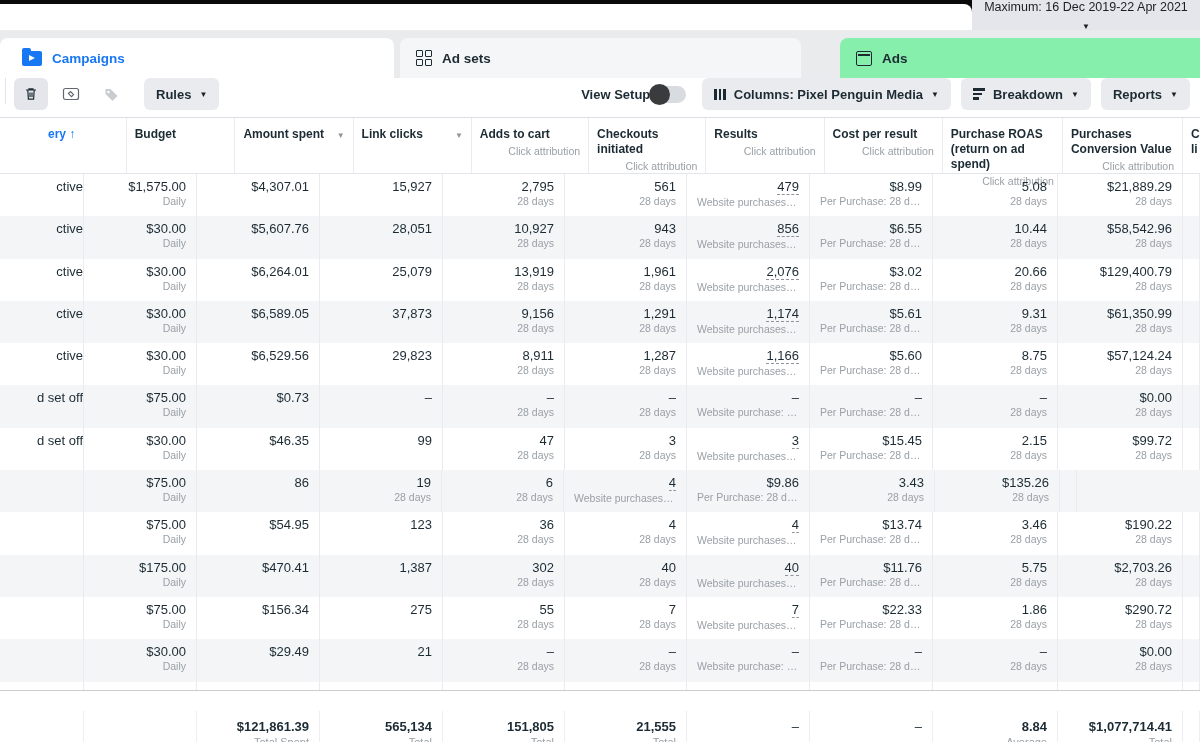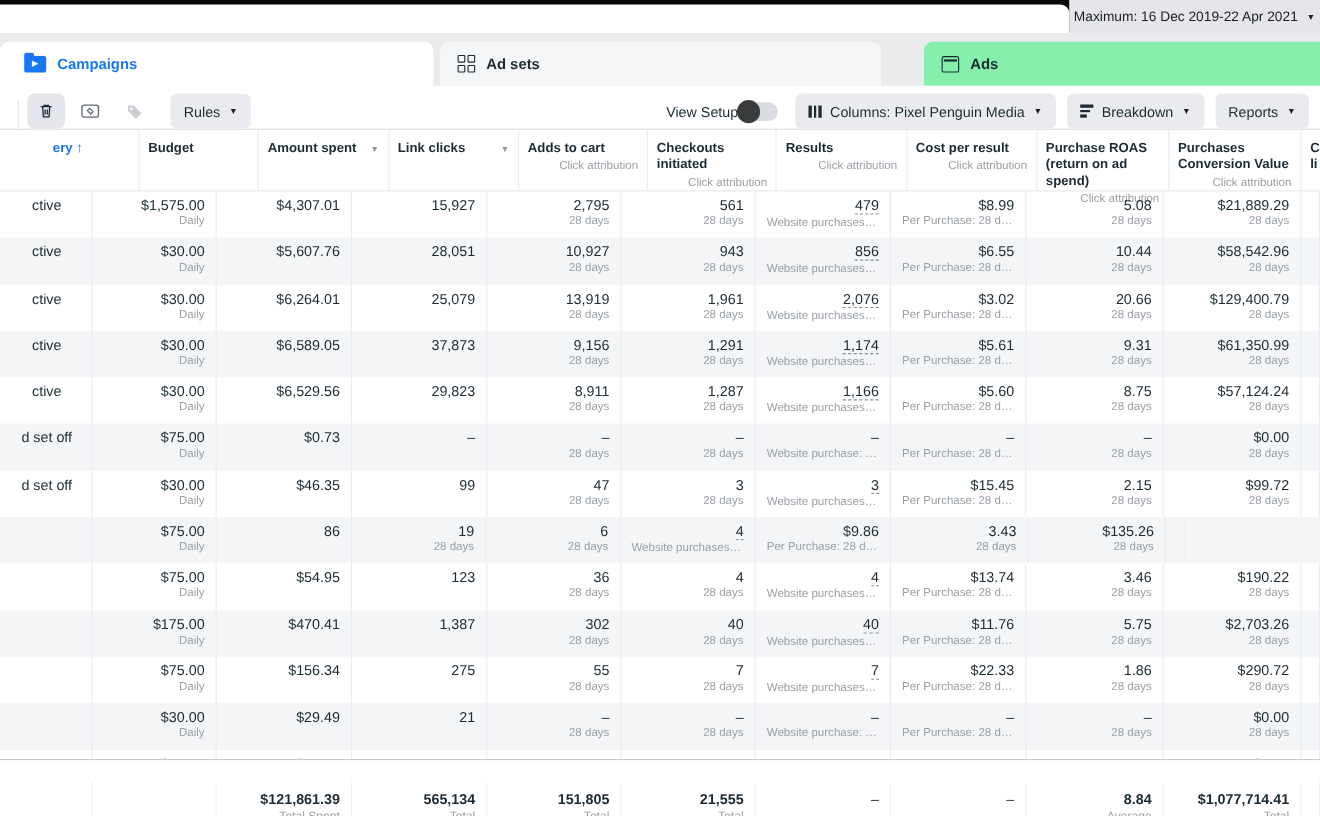--- a/index.html
+++ b/index.html
@@ -10,21 +10,21 @@
   }
   
   .topbar { height:30px; background:#0a0a0a; position:relative; }
   .topbar-white {
     position:absolute; left:0; top:4px; right:228px; bottom:0;
     background:#fff; border-radius:0 8px 0 0;
   }
   .date-pill {
     position:absolute; right:0; top:0; bottom:0; width:228px;
     background:#e4e6eb; display:flex; align-items:center; justify-content:center;
-    gap:8px; font-size:12.5px; color:#1c1e21;
+    gap:8px; font-size:12.5px; color:#1c1e21;flex-direction:column;
   }
   .caret { font-size:8px; color:#1c1e21; }
   
   .tabstrip { height:48px; background:#e9ebed; position:relative; }
   .tab {
     position:absolute; top:8px; height:40px; border-radius:8px 8px 0 0;
     display:flex; align-items:center; gap:10px; font-size:13.5px; font-weight:bold;
   }
   .tab-campaigns { left:0; width:394px; background:#fff; padding-left:22px; color:#1877f2; }
   .tab-adsets   { left:400px; width:401px; background:#f5f6f7; padding-left:16px; color:#1c2b33; }
@@ -32,21 +32,21 @@
   
   .folder-icon { width:20px; height:15px; background:#1877f2; border-radius:2px; position:relative; }
   .folder-icon::before { content:""; position:absolute; top:-3px; left:0; width:9px; height:4px; background:#1877f2; border-radius:2px 2px 0 0; }
   .folder-icon::after { content:""; position:absolute; left:7px; top:4px;
     border-left:6px solid #fff; border-top:3.5px solid transparent; border-bottom:3.5px solid transparent; }
   .grid-icon { display:grid; grid-template-columns:7px 7px; grid-gap:2px; }
   .grid-icon span { width:7px; height:7px; border:1.6px solid #1c2b33; border-radius:1px; }
   .page-icon { width:16px; height:15px; border:1.6px solid #1c2b33; border-radius:2px; position:relative; }
   .page-icon::before { content:""; position:absolute; left:1px; right:1px; top:2.5px; height:1.6px; background:#1c2b33; }
   
-  .toolbar { height:40px; background:#fff; display:flex; align-items:flex-end; padding:0 10px 0 12px; border-bottom:1px solid #dcdee3; position:relative; }
+  .toolbar { height:40px; background:#fff; display:flex; align-items:flex-start; padding:0 10px 0 1px; border-bottom:1px solid #dcdee3; position:relative;font-weight:bold; }
   .tb-divider { width:1px; height:26px; background:#e1e3e8; margin:0 8px 0 4px; }
   .icon-btn { width:34px; height:32px; border-radius:6px; display:flex; align-items:center; justify-content:center; margin-right:6px; }
   .icon-btn.active-bg { background:#e4e6eb; }
   .pill-btn { height:32px; background:#e9ebee; border-radius:6px; display:flex; align-items:center; gap:8px; padding:0 12px; font-size:13px; color:#1c2b33; margin-left:10px; }
   .right-group { margin-left:auto; display:flex; align-items:center; }
   .viewsetup-label { font-size:13px; color:#1c2b33; }
   .toggle { width:36px; height:17px; background:#d8dbe0; border-radius:9px; position:relative; margin-right:6px; }
   .toggle-knob { position:absolute; left:-1px; top:-2px; width:21px; height:21px; border-radius:50%; background:#3a3b3c; }
   .cols-icon { display:flex; gap:2px; }
   .cols-icon span { width:2.5px; height:11px; background:#1c2b33; }
@@ -63,21 +63,21 @@
   .c0{width:84px;} .c1{width:113px;} .c2{width:123px;} .c3{width:123px;} .c4{width:122px;}
   .c5{width:122px;} .c6{width:123px;} .c7{width:123px;} .c8{width:125px;} .c9{width:125px;}
   .c10{width:17px; border-right:none;}
   .hcell.c0 { padding-left:2px;margin-left:46px; }
   .tbody { position:absolute; top:174px; bottom:52px; left:0; right:0; overflow:hidden; }
   .trow { height:42.3px; display:flex; }
   .trow:nth-child(even) { background:#f3f5f7; }
   .tcell { border-right:1px solid #e9ebee; padding-top:5px; overflow:hidden; }
   .val { font-size:13px; color:#1c2b33; text-align:right; padding:0 10px; white-space:nowrap; }
   .sub { font-size:10.5px; color:#9aa0a6; text-align:right; padding:1px 10px 0; white-space:nowrap; overflow:hidden; text-overflow:ellipsis; }
-  .delivery-val { font-size:13px; color:#1c2b33; text-align:center; padding-left:2px; white-space:nowrap; }
+  .delivery-val { font-size:13px; color:#1c2b33; text-align:right; padding-left:2px; white-space:nowrap; }
   .dashed { border-bottom:1px dashed #8d949e; display:inline-block; }
   
   .tfoot { position:absolute; left:0; right:0; bottom:0; height:52px; background:#fff; border-top:1px solid #c9cccf; display:flex; }
   .fcell { border-right:1px solid #eceef0; padding-top:8px;margin-top:20px; }
   .fval { font-size:13px; font-weight:bold; color:#1c2b33; text-align:right; padding:0 10px; white-space:nowrap; }
   .fsub { font-size:11px; color:#9aa0a6; text-align:right; padding:2px 10px 0; }
 </style>
 </head>
 <body>
 

